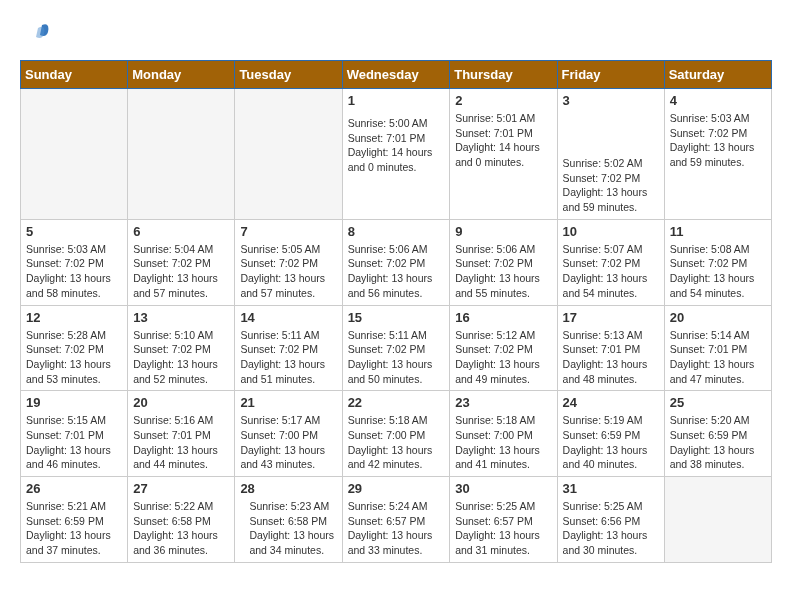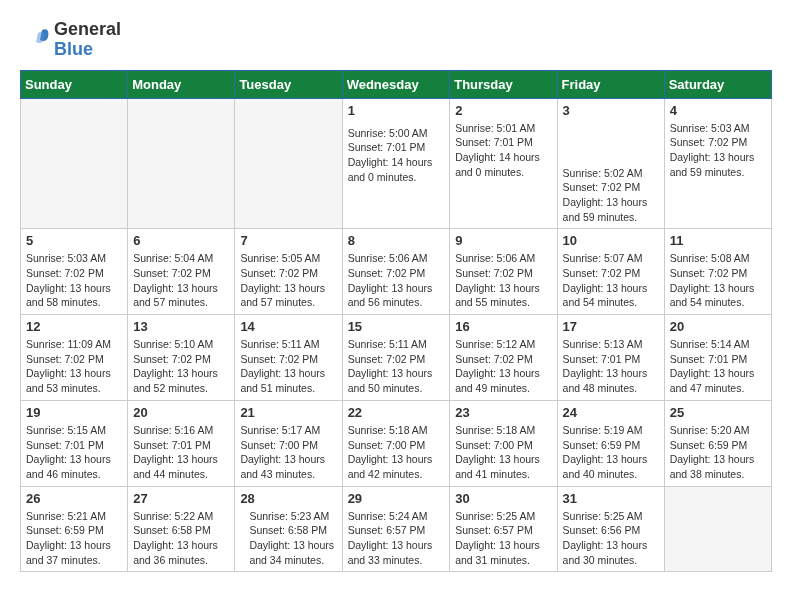--- a/index.html
+++ b/index.html
@@ -33,21 +33,21 @@
       font-size: 16px;
       color: #555;
       margin-top: 2px;
     }
     .calendar {
       width: 100%;
       border-collapse: collapse;
       border: 1px solid #ccc;
     }
     .calendar th {
-      background-color: #15803d;
+      background-color: #a16207;
       color: #fff;
       font-size: 13px;
       padding: 6px 4px;
       text-align: left;
       border: 1px solid #2a6aaf;
     }
     .calendar td {
       border: 1px solid #ccc;
       vertical-align: top;
       padding: 4px 5px;
@@ -80,24 +80,20 @@
   </style>
 </head>
 <body>
 
 <div class="header">
   <div class="logo">
   <svg width="30" height="30" viewBox="0 0 30 30">
     <path d="M22 5 Q30 2 28 12 Q26 18 20 15 Z" fill="#3a7abf"></path>
     <path d="M18 8 Q26 4 24 14 Q22 20 16 17 Z" fill="#5090cf" opacity="0.5"></path>
   </svg>
-  <div>
-    <div style="font-size:18px; font-weight:bold; color:#333; line-height:1.1;">General</div>
-    <div style="font-size:18px; font-weight:bold; color:#3a7abf; line-height:1.1;">Blue</div>
-  </div>
 </div>
   <div class="title-block">
     <div class="month-title"></div>
     <div class="location-title"></div>
   </div>
 </div>
 
 <table class="calendar">
   <thead>
     <tr>
@@ -191,21 +187,21 @@
           <div class="day-number">11</div>
           <div class="day-info" style="white-space: pre-line;">Sunrise: 5:08 AM
 Sunset: 7:02 PM
 Daylight: 13 hours
 and 54 minutes.</div>
         </td>
       </tr>
       <tr>
         <td>
           <div class="day-number">12</div>
-          <div class="day-info" style="white-space: pre-line;">Sunrise: 11:09 AM
+          <div class="day-info" style="white-space: pre-line;">Sunrise: 5:28 AM
 Sunset: 7:02 PM
 Daylight: 13 hours
 and 53 minutes.</div>
         </td>
         <td>
           <div class="day-number">13</div>
           <div class="day-info" style="white-space: pre-line;">Sunrise: 5:10 AM
 Sunset: 7:02 PM
 Daylight: 13 hours
 and 52 minutes.</div>

